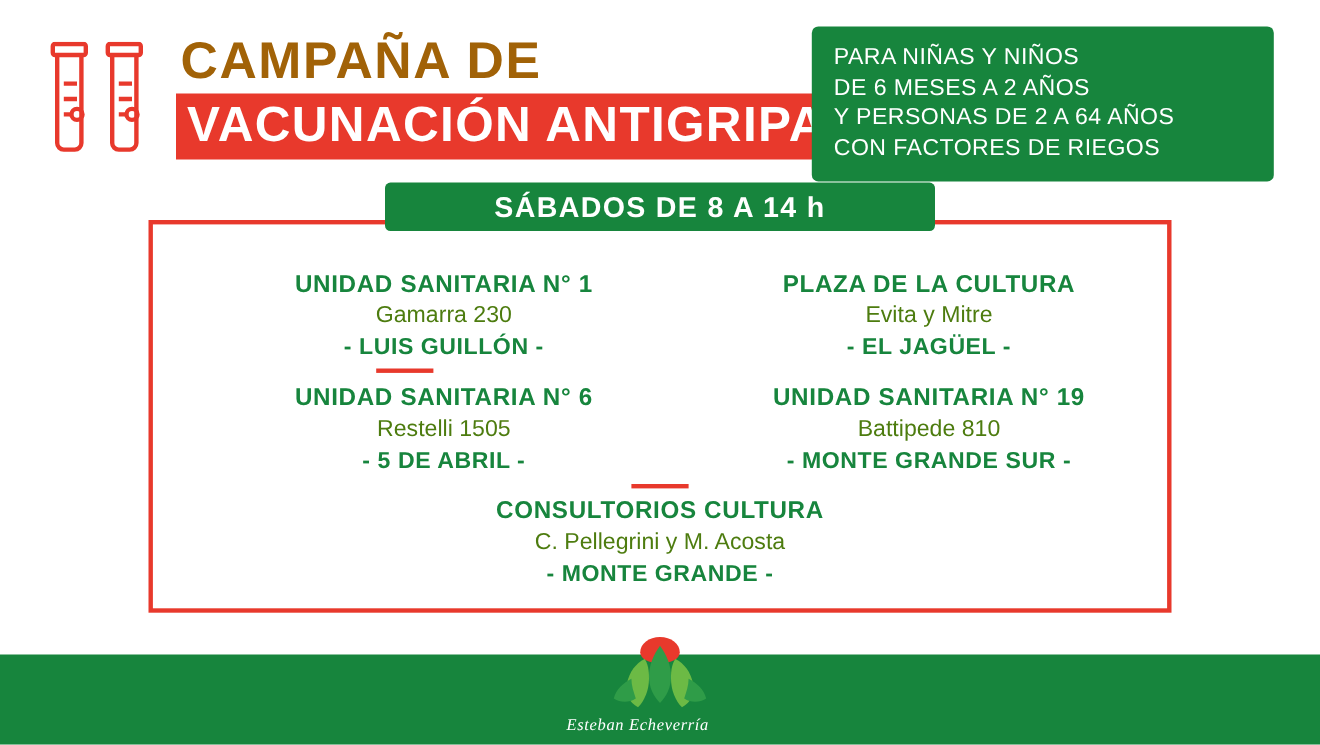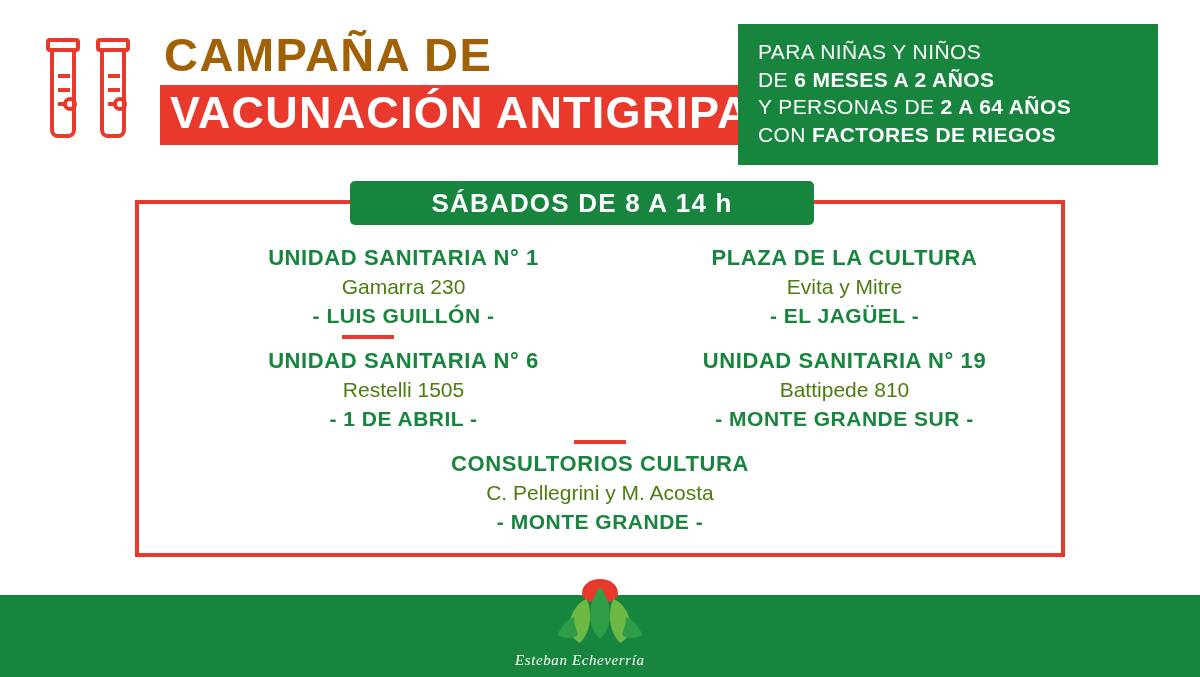--- a/index.html
+++ b/index.html
@@ -60,46 +60,46 @@
     white-space: nowrap;
   }
 
   .audience-box {
     position: absolute;
     right: 42px;
     top: 24px;
     width: 420px;
     background: #17853d;
     padding: 14px 6px 16px 20px;
-    border-radius: 0;
+    border-radius: 6px;
   }
   .audience-line {
     color: #ffffff;
     font-size: 21px;
     line-height: 1.32;
     letter-spacing: 0.4px;
     font-weight: normal;
     white-space: nowrap;
   }
-  .audience-line b { font-weight: bold; }
+  .audience-line b { font-weight: normal; }
 
   
   .panel {
     position: absolute;
     left: 135px;
     top: 200px;
     width: 930px;
     height: 357px;
     border: 4px solid #e8392c;
   }
   .schedule-banner {
     position: absolute;
     left: 350px;
-    top: 181px;
-    width: 464px;
+    top: 166px;
+    width: 500px;
     height: 44px;
     background: #17853d;
     border-radius: 5px;
     display: flex;
     align-items: center;
     justify-content: center;
     z-index: 3;
   }
   .schedule-banner span {
     color: #ffffff;
@@ -274,21 +274,21 @@
         </div>
       <div class="sep-cell">
           <div class="dash" style="visibility:hidden"></div>
         </div>
     </div>
 
     <div class="row">
       <div class="cell">
         <div class="loc-name">UNIDAD SANITARIA N° 6</div>
         <div class="loc-addr">Restelli 1505</div>
-        <div class="loc-town">- 1 DE ABRIL -</div>
+        <div class="loc-town">- 5 DE ABRIL -</div>
       </div>
       <div class="cell">
         <div class="loc-name">UNIDAD SANITARIA N° 19</div>
         <div class="loc-addr">Battipede 810</div>
         <div class="loc-town">- MONTE GRANDE SUR -</div>
       </div>
     </div>
 
     <div class="dash-center"></div>
 

